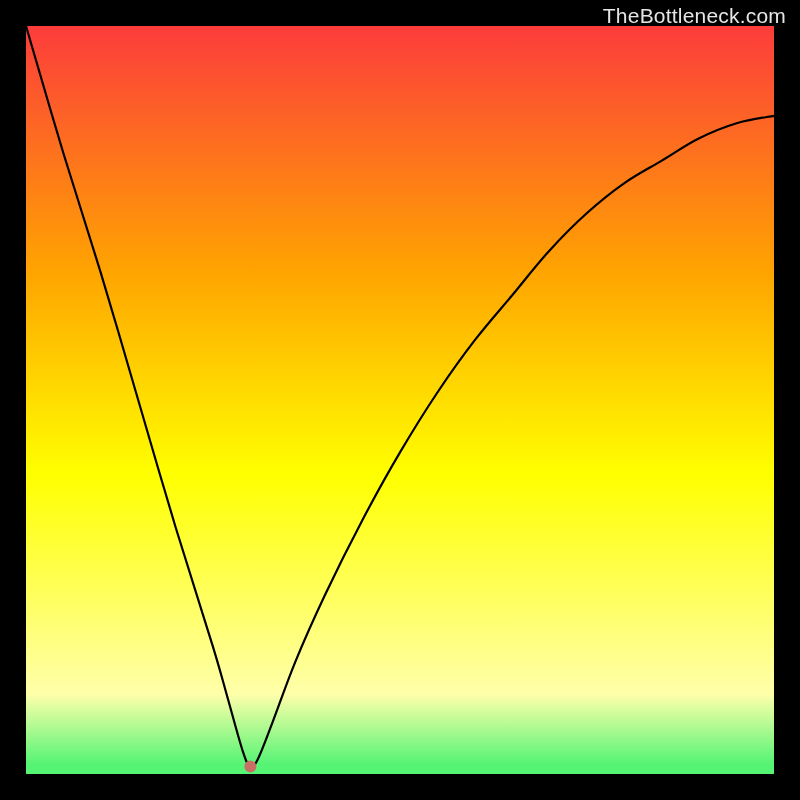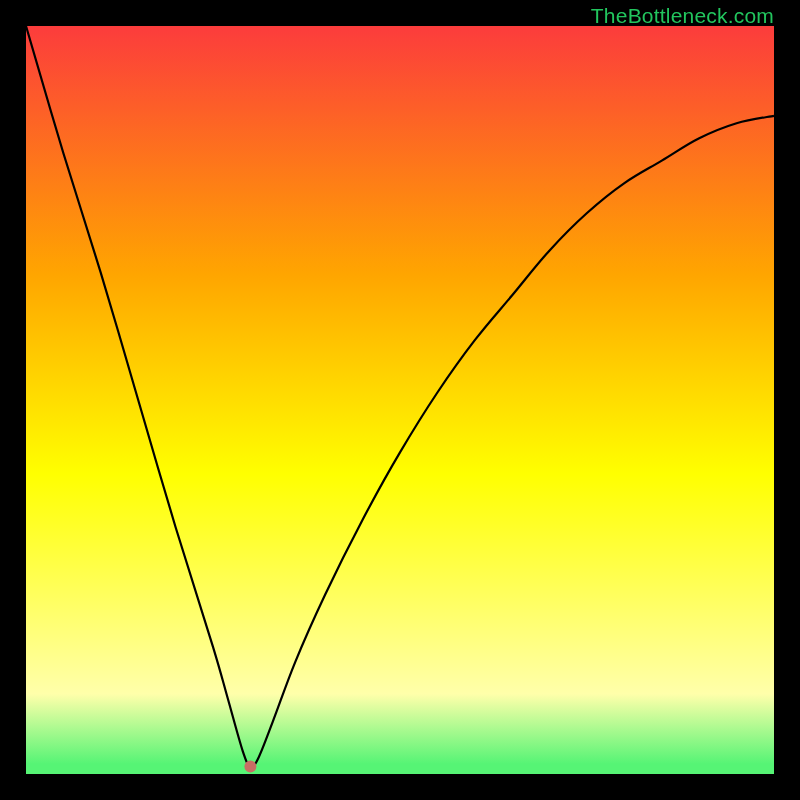--- a/index.html
+++ b/index.html
@@ -23,22 +23,22 @@
       rgb(86,244,117) 10px,
       rgb(255,255,170) 80px,
       rgb(255,255,0) 300px,
       rgb(255,165,0) 500px,
       rgb(252,60,60) 748px
     );
   }
   .watermark {
     position: absolute;
     top: 4px;
-    right: 26px;
-    color: #22c55e;
+    right: 14px;
+    color: #e5e5e5;
     font-size: 21px;
     letter-spacing: 0.2px;
     text-align: right;
   }
   svg.curve {
     position: absolute;
     top: 0;
     left: 0;
     width: 748px;
     height: 748px;

